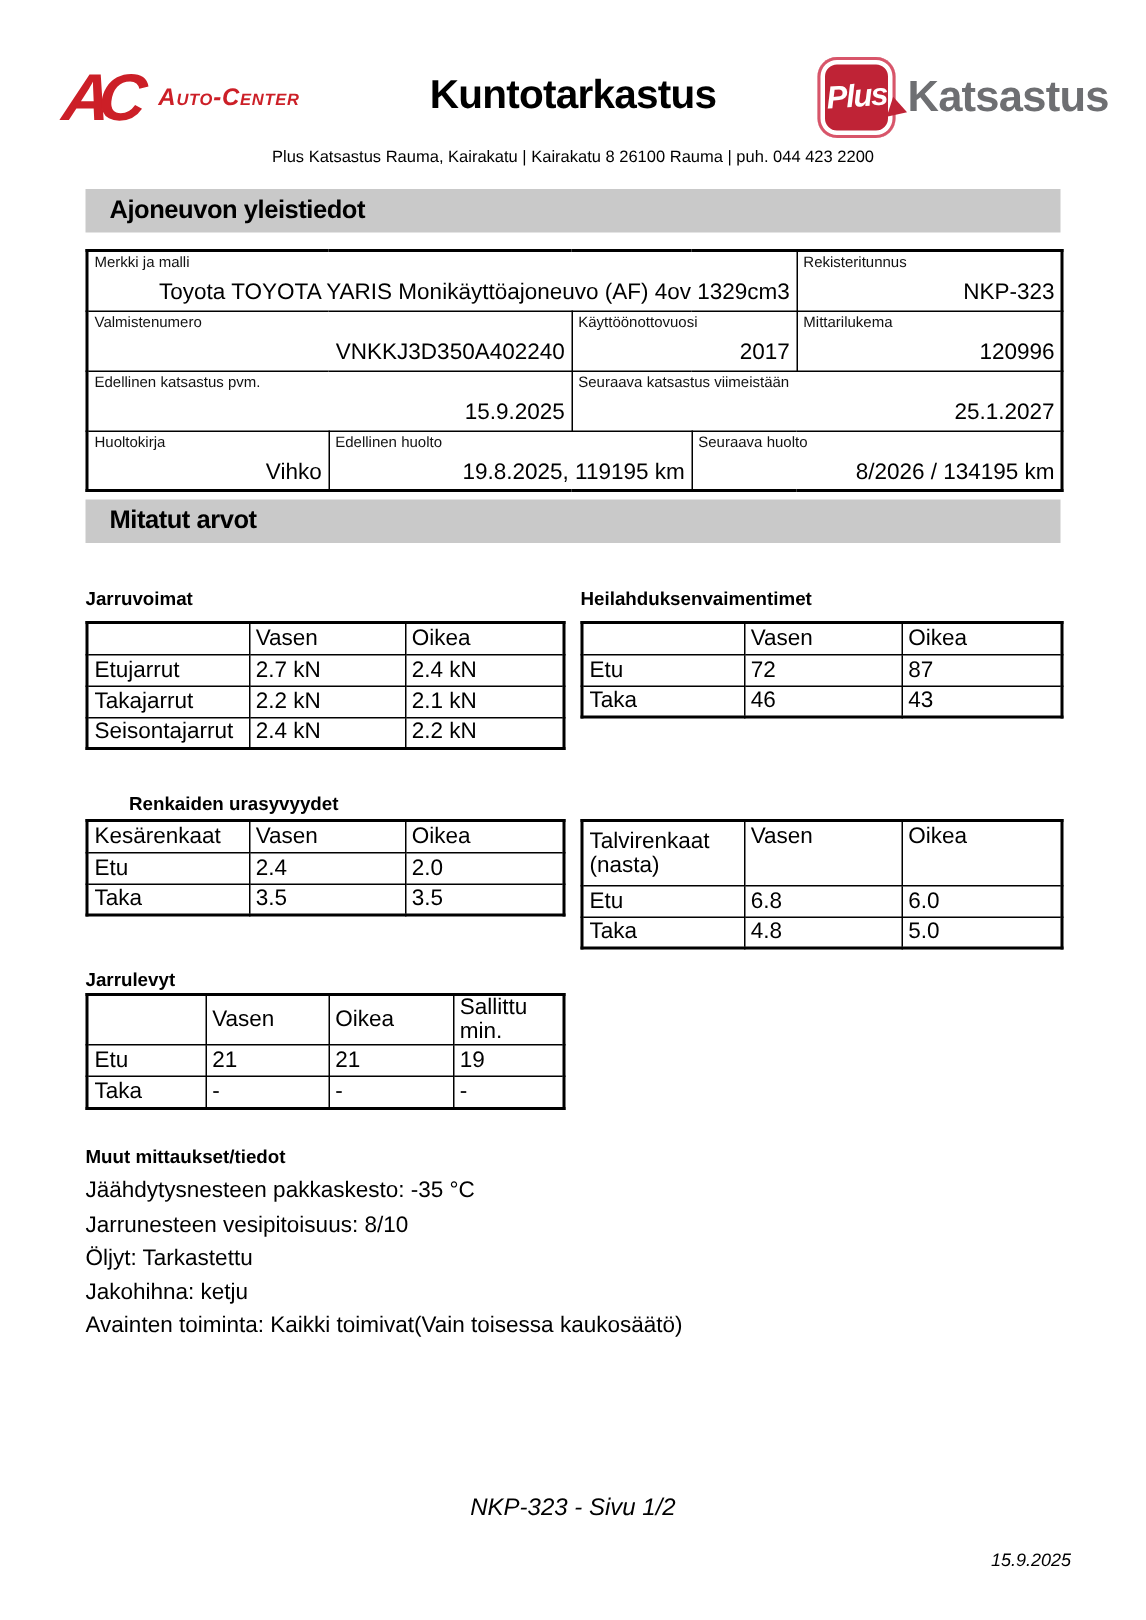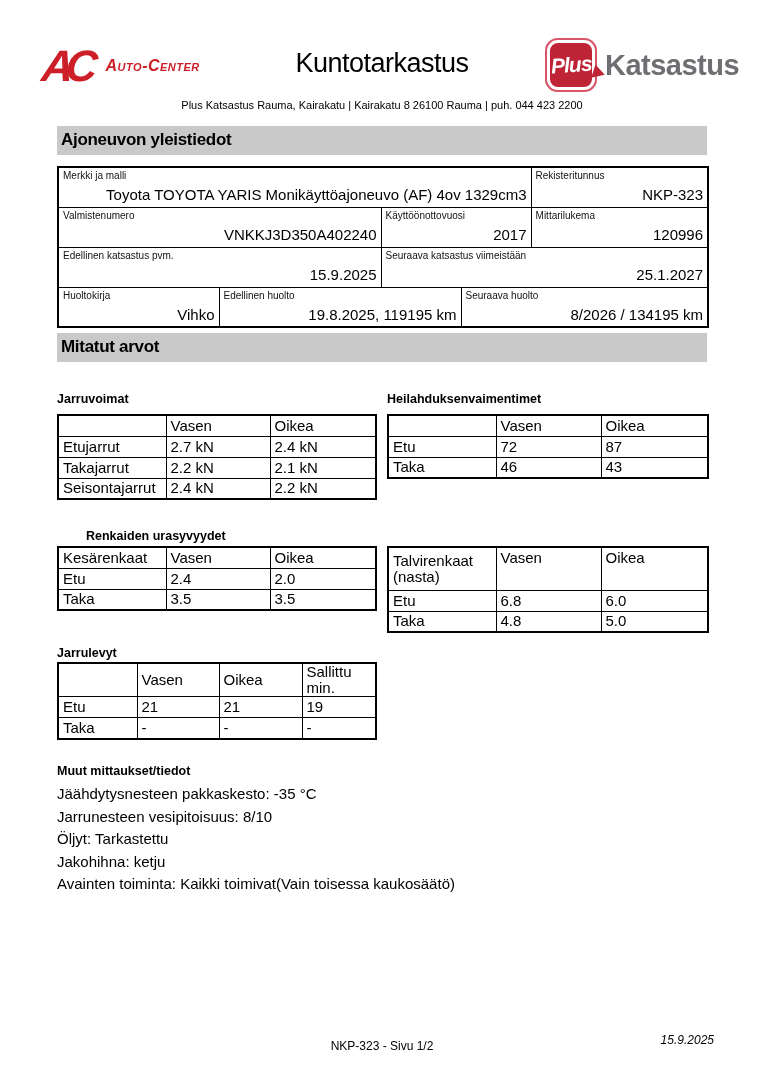--- a/index.html
+++ b/index.html
@@ -18,21 +18,21 @@
   .ac-mark {
     font-style: italic; font-weight: 900; font-size: 44px; line-height: 44px;
     letter-spacing: -8px; color: #cc1f27; transform: skewX(-6deg); padding-right: 8px;
   }
   .ac-wordmark {
     font-style: italic; font-weight: bold; font-size: 16px; color: #cc1f27;
     font-variant: small-caps; letter-spacing: 0.5px; margin-left: 8px;
   }
   .doc-title {
     position: absolute; left: 0; right: 0; top: 48px; text-align: center;
-    font-size: 27px; font-weight: normal; letter-spacing: -0.5px;
+    font-size: 27px; font-weight: bold; letter-spacing: -0.5px;
   }
   .plus-logo { position: absolute; left: 545px; top: 38px; display: flex; align-items: center; }
   .plus-badge {
     position: relative; width: 52px; height: 54px; background: #bf2336;
     border-radius: 13px; box-shadow: inset 0 0 0 2px #d8556a, inset 0 0 0 5px #ffffff;
     display: flex; align-items: center; justify-content: center;
   }
   .plus-badge-text {
     color: #ffffff; font-style: italic; font-weight: bold; font-size: 21px;
     letter-spacing: -1px; transform: rotate(-4deg);
@@ -41,42 +41,42 @@
     position: absolute; right: -8px; bottom: 12px; width: 0; height: 0;
     border-top: 7px solid transparent; border-bottom: 7px solid transparent;
     border-left: 12px solid #bf2336; transform: rotate(18deg);
   }
   .katsastus-word { font-weight: bold; font-size: 29px; color: #6e6f72; margin-left: 8px; letter-spacing: -0.5px; }
   .address-line { position: absolute; left: 0; right: 0; top: 99px; text-align: center; font-size: 11px; }
   
   .section-bar {
     position: absolute; left: 57px; width: 650px; height: 29px;
     background: #c9c9c9; font-weight: bold; font-size: 17px; line-height: 28px;
-    padding-left: 4px; letter-spacing: -0.3px;
+    padding-left: 16px; letter-spacing: -0.3px;
   }
   .bar-general { top: 126px; }
   .bar-measured { top: 333px; }
   
   .info-table {
     position: absolute; left: 57px; top: 166px; width: 650px;
     border-collapse: collapse; table-layout: fixed; border: 2px solid #000;
   }
   .info-table td { border: 1px solid #000; vertical-align: top; padding: 2px 4px 1px 4px; height: 40px; overflow: hidden; }
   .cell-label { display: block; font-size: 10px; color: #111; line-height: 12px; }
   .cell-value { display: block; font-size: 15px; line-height: 19px; margin-top: 3px; white-space: nowrap; text-align: right; }
   
   .m-title { position: absolute; font-weight: bold; font-size: 12.5px; }
   .m-table { position: absolute; border-collapse: collapse; table-layout: fixed; border: 2px solid #000; }
   .m-table td { border: 1px solid #000; font-size: 15px; height: 21px; padding: 0 4px; vertical-align: middle; overflow: hidden; line-height: 16px; }
   
   .other-block { position: absolute; left: 57px; top: 744px; width: 620px; margin-top: 20px; }
   .other-title { font-weight: bold; font-size: 12.5px; margin-bottom: 5px; }
   .other-line { font-size: 15px; line-height: 22.5px; }
   
-  .footer-page { position: absolute; left: 57px; top: 1039px; width: 650px; text-align: center; font-size: 12px; }
+  .footer-page { position: absolute; left: 57px; top: 997px; width: 650px; text-align: center; font-size: 16px; font-style: italic; }
   .footer-date { position: absolute; right: 50px; top: 1033px; font-size: 12px; font-style: italic; }
 </style>
 </head>
 <body>
 
 <div class="page">
 
   <div class="ac-logo">
     <span class="ac-mark">AC</span>
     <span class="ac-wordmark">Auto-Center</span>

